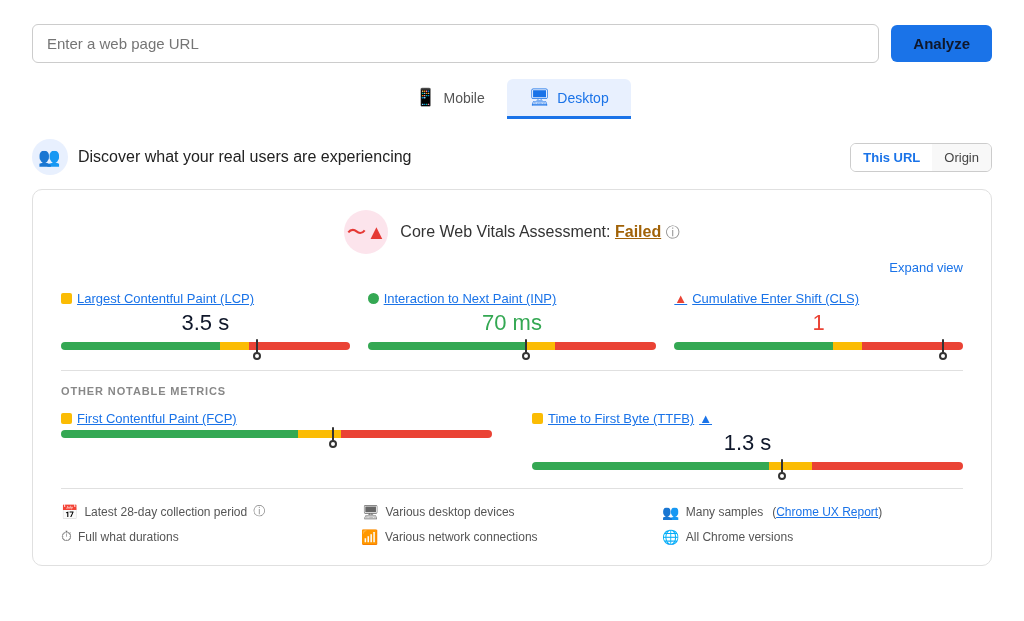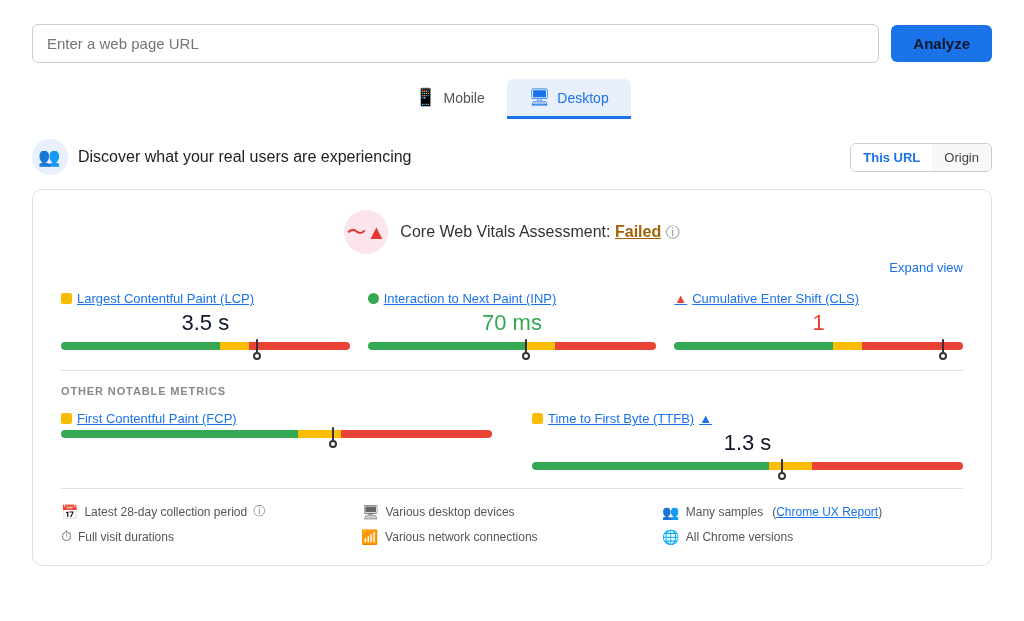--- a/index.html
+++ b/index.html
@@ -426,21 +426,21 @@
         <span class="footer-icon">🖥</span>
         <span>Various desktop devices</span>
       </div>
       <div class="footer-item">
         <span class="footer-icon">👥</span>
         <span>Many samples</span>
         <span style="margin-left:3px">(<a class="footer-link">Chrome UX Report</a>)</span>
       </div>
       <div class="footer-item">
         <span class="footer-icon">⏱</span>
-        <span>Full visit durations</span>
+        <span>Full what durations</span>
       </div>
       <div class="footer-item">
         <span class="footer-icon">📶</span>
         <span>Various network connections</span>
       </div>
       <div class="footer-item">
         <span class="footer-icon">🌐</span>
         <span>All Chrome versions</span>
       </div>
     </div>

